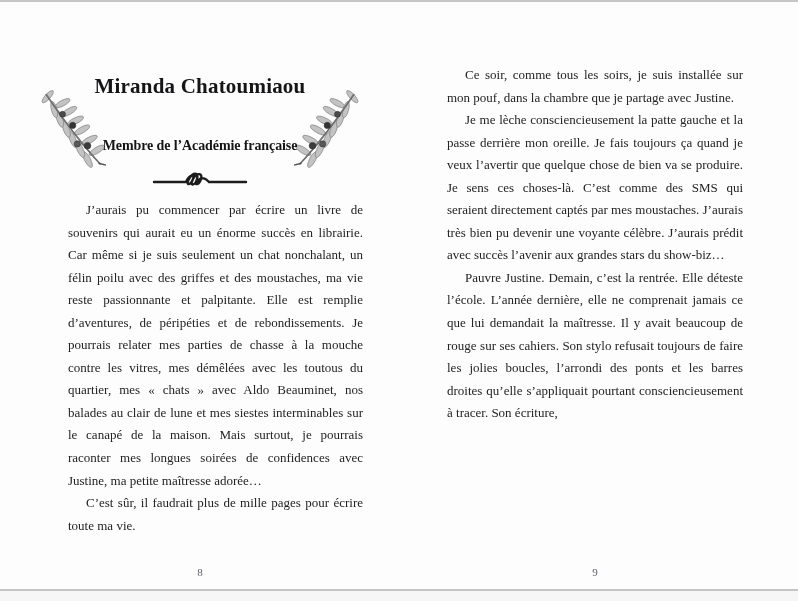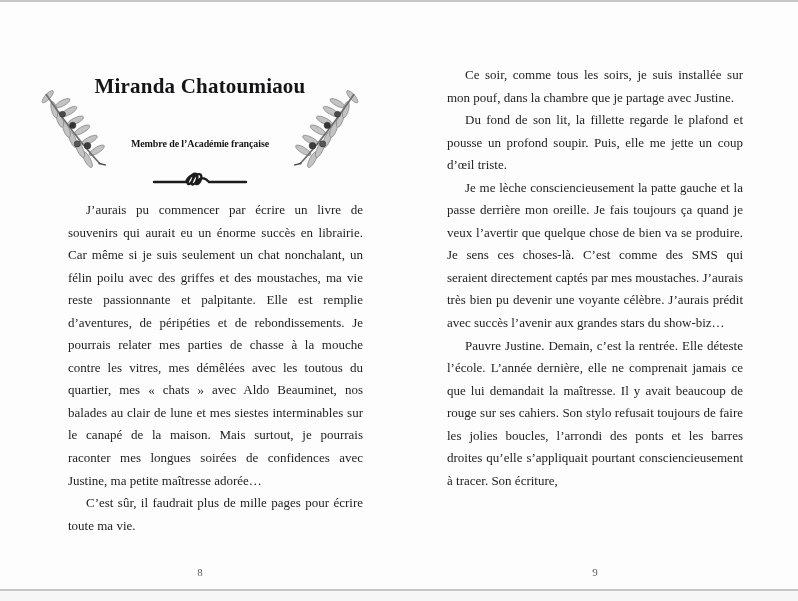--- a/index.html
+++ b/index.html
@@ -23,21 +23,21 @@
   .author{
     position:absolute;top:74px;left:0;width:340px;
     text-align:center;font-weight:700;font-size:21px;letter-spacing:.2px;color:#151517;
   }
   .subtitle{
     position:absolute;top:108px;left:0;width:340px;
     text-align:center;font-style:italic;font-size:15.5px;color:#1d1d1f;
   }
   .affiliation{
     position:absolute;top:138px;left:0;width:340px;
-    text-align:center;font-weight:700;font-size:10px;letter-spacing:-.1px;color:#151517;
+    text-align:center;font-weight:700;font-size:14px;letter-spacing:-.1px;color:#151517;
   }
   .branch{position:absolute;width:74px;height:88px;}
   .branch-left{left:2px;top:86px;}
   .branch-right{right:2px;top:86px;transform:scaleX(-1);}
   .divider{position:absolute;left:122px;top:170px;width:96px;height:22px;}
 
   
   .body{
     position:absolute;
     font-size:13px;line-height:22.55px;color:#232325;
@@ -126,21 +126,20 @@
     <div class="body left-body">
         <p class="para">J’aurais pu commencer par écrire un livre de souvenirs qui aurait eu un énorme succès en librairie. Car même si je suis seulement un chat nonchalant, un félin poilu avec des griffes et des moustaches, ma vie reste passionnante et palpitante. Elle est remplie d’aventures, de péripéties et de rebondissements. Je pourrais relater mes parties de chasse à la mouche contre les vitres, mes démêlées avec les toutous du quartier, mes « chats » avec Aldo Beauminet, nos balades au clair de lune et mes siestes interminables sur le canapé de la maison. Mais surtout, je pourrais raconter mes longues soirées de confidences avec Justine, ma petite maîtresse adorée…</p>
         <p class="para">C’est sûr, il faudrait plus de mille pages pour écrire toute ma vie.</p>
       </div>
     <div class="pagenum left-pagenum">8</div>
   </div>
 
   <div class="page right-page">
     <div class="body right-body">
         <p class="para">Ce soir, comme tous les soirs, je suis installée sur mon pouf, dans la chambre que je partage avec Justine.</p>
-        <p class="para">Du fond de son lit, la fillette regarde le plafond et pousse un profond soupir. Puis, elle me jette un coup d’œil triste.</p>
         <p class="para">Je me lèche consciencieusement la patte gauche et la passe derrière mon oreille. Je fais toujours ça quand je veux l’avertir que quelque chose de bien va se produire. Je sens ces choses-là. C’est comme des SMS qui seraient directement captés par mes moustaches. J’aurais très bien pu devenir une voyante célèbre. J’aurais prédit avec succès l’avenir aux grandes stars du show-biz…</p>
         <p class="para">Pauvre Justine. Demain, c’est la rentrée. Elle déteste l’école. L’année dernière, elle ne comprenait jamais ce que lui demandait la maîtresse. Il y avait beaucoup de rouge sur ses cahiers. Son stylo refusait toujours de faire les jolies boucles, l’arrondi des ponts et les barres droites qu’elle s’appliquait pourtant consciencieusement à tracer. Son écriture,</p>
       </div>
     <div class="pagenum right-pagenum">9</div>
   </div>
 
   <div class="edge bottom"></div>
   <div class="below-strip"></div>
 </div>
 

